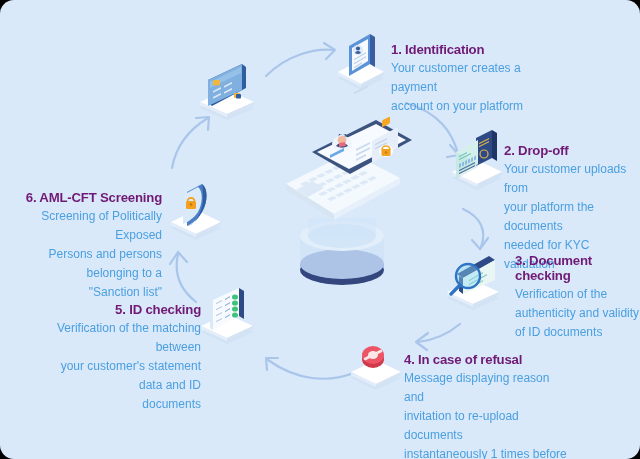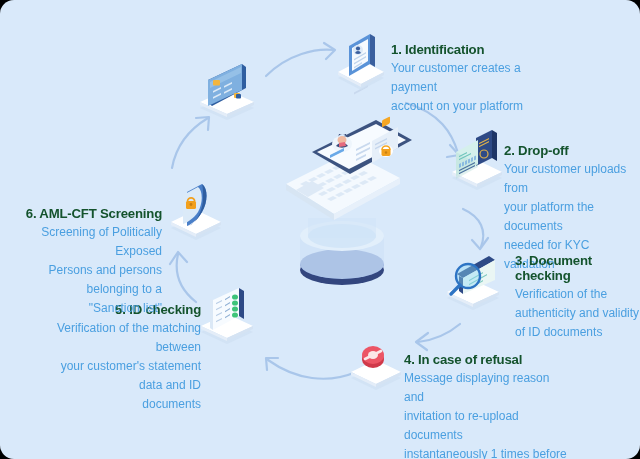--- a/index.html
+++ b/index.html
@@ -2,21 +2,21 @@
 <html><head>
 <meta charset="utf-8">
 <style>
   html,body{margin:0;padding:0;background:#000;}
   body{width:640px;height:459px;overflow:hidden;
        font-family:"Liberation Sans",sans-serif;}
   #canvas{position:relative;width:640px;height:459px;
           background:#d9e9fa;border-radius:14px;overflow:hidden;}
   .step{position:absolute;}
   .txt{position:absolute;}
-  .title{font-weight:bold;color:#14532d;font-size:13.2px;line-height:15px;
+  .title{font-weight:bold;color:#701a75;font-size:13.2px;line-height:15px;
          letter-spacing:-.2px;white-space:pre-line;}
   .desc{color:#4a9fe0;font-size:12px;line-height:19px;white-space:pre-line;
         margin-top:2px;}
   .r{text-align:right;}
   .l{text-align:left;}
   svg{display:block;overflow:visible;}
   .arrow{position:absolute;}
 </style>
 </head>
 <body>
@@ -298,21 +298,21 @@
       <path d="M4,40 L29,52 L29,55 L4,43 Z" fill="#e4edf8"></path>
       <path d="M29,52 L54,40 L54,43 L29,55 Z" fill="#d5e3f3"></path>
       <path d="M20,10 L35,2 C41,6 41,20 35,30 C30,38 25,42 20,44 Z" fill="#4a7fc8"></path>
       <path d="M35,2 C41,6 41,20 35,30 C31,37 27,41 22,44 L22,44 C30,40 36,28 36,16 C36,9 36,5 35,2 Z" fill="#2f5ea0"></path>
       <path d="M16,13 L31,5 C36,9 36,21 31,30 C27,36 21,40 16,42 Z" fill="#dbeaf8"></path>
       <rect x="19" y="19" width="10" height="8" rx="1.6" fill="#f2a01d"></rect>
       <path d="M20.5,19.5 a3.6,3.6 0 0 1 7.2,0" stroke="#f2a01d" stroke-width="1.7" fill="none"></path>
       <circle cx="24" cy="22.5" r="1.4" fill="#c97f10"></circle>
     </svg>
   </div>
-  <div class="txt r" style="left:12px;top:206px;width:150px;">
+  <div class="txt r" style="left:12px;top:190px;width:150px;">
     <div class="title">6. AML-CFT Screening</div>
     <div class="desc">Screening of Politically Exposed
 Persons and persons belonging to a
 "Sanction list"</div>
   </div>
 
   <div class="step" style="left:196px;top:62px;">
     <svg width="68" height="68" viewBox="0 0 68 68">
       <path d="M4,46 L31,34 L58,46 L31,58 Z" fill="#cfdff2" opacity=".7"></path>
       <path d="M4,40 L31,28 L58,40 L31,52 Z" fill="#ffffff"></path>

